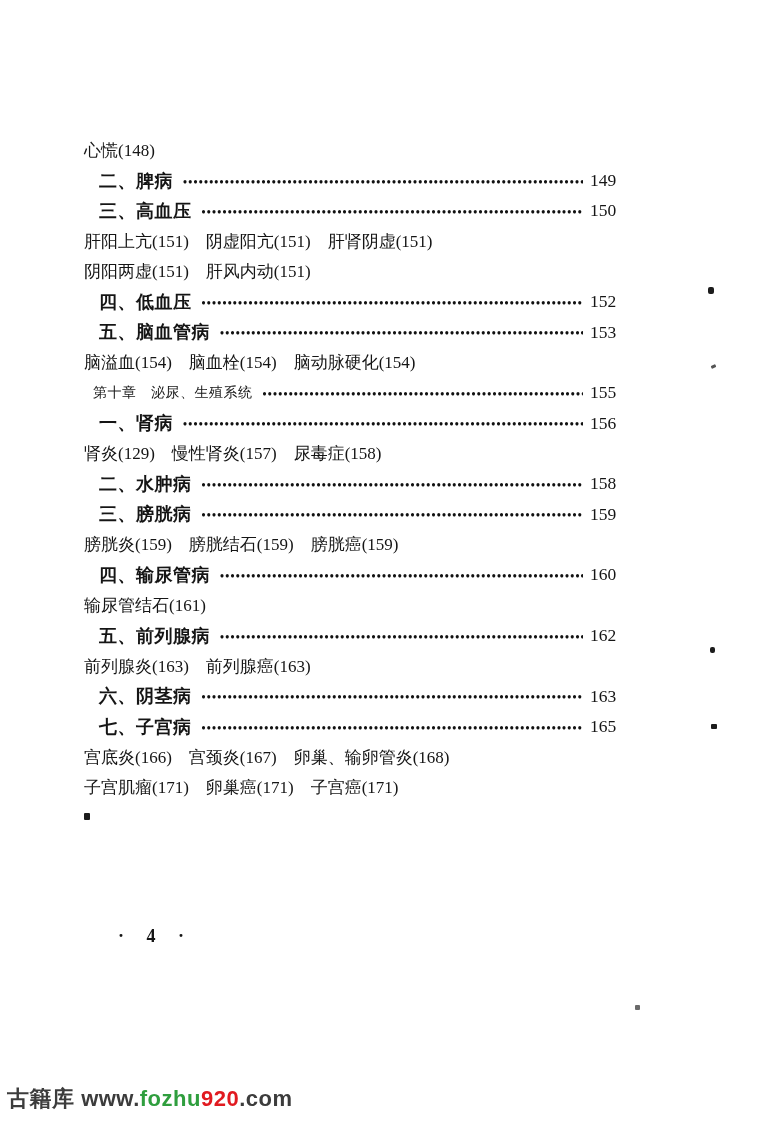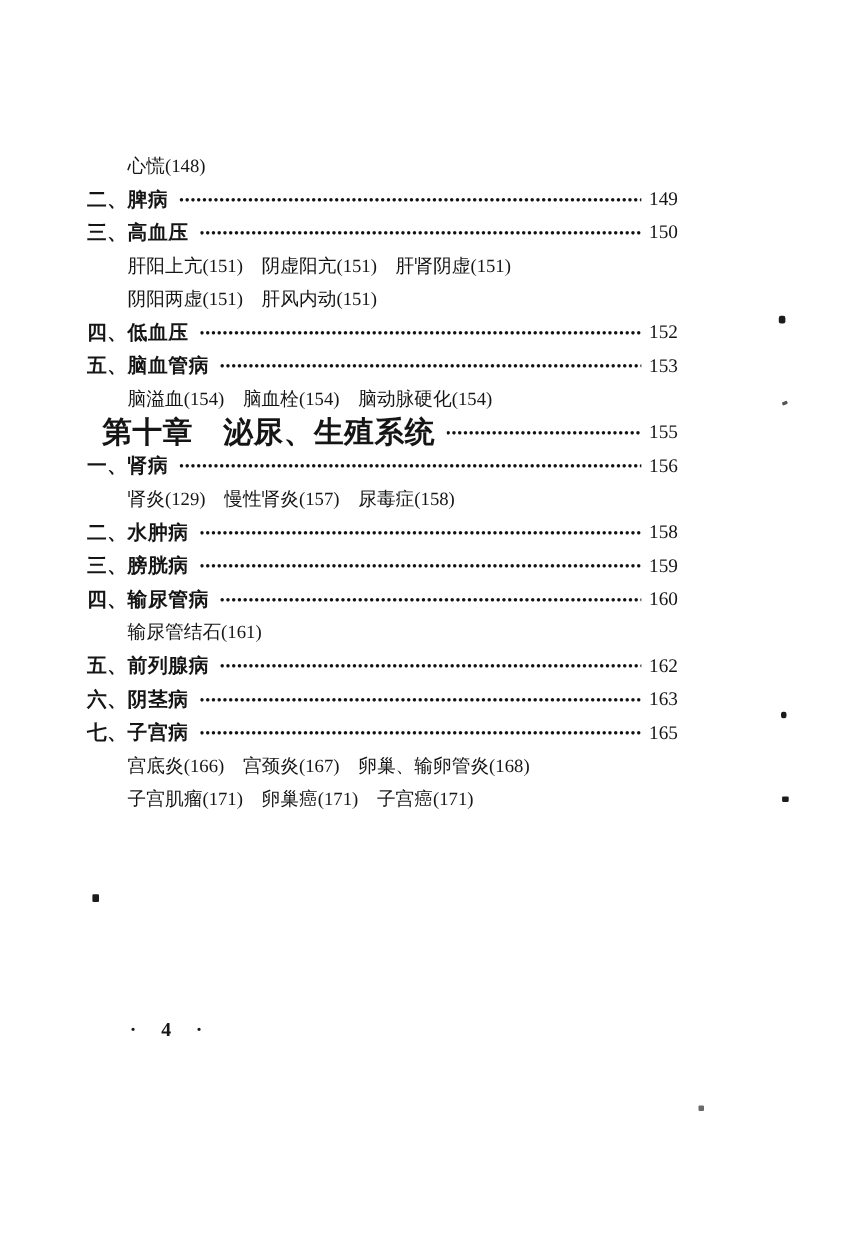--- a/index.html
+++ b/index.html
@@ -30,37 +30,37 @@
     height: 30.35px;
     display: flex;
     align-items: center;
     white-space: pre;
   }
   .row-chapter {
     padding-left: 93px;
     margin-right: 150px;
   }
   .row-chapter .label {
-    font-size: 27px;
-    font-weight: 700;
+    font-size: 14px;
+    font-weight: 400;
     letter-spacing: 0.5px;
     flex: 0 0 auto;
   }
   .row-entry {
-    padding-left: 79px;
+    padding-left: 99px;
     margin-right: 150px;
   }
   .row-entry .label {
     font-size: 18px;
     font-weight: 600;
     letter-spacing: 0.5px;
     flex: 0 0 auto;
   }
   .row-sub {
-    padding-left: 116px;
+    padding-left: 84px;
     font-size: 17px;
     font-weight: 500;
   }
   .sub-text {
     white-space: pre;
   }
   .leader {
     flex: 1 1 auto;
     overflow: hidden;
     font-size: 11.5px;
@@ -122,31 +122,34 @@
       <div class="row row-sub"><span class="sub-text">肝阳上亢(151)　阴虚阳亢(151)　肝肾阴虚(151)</span></div>
       <div class="row row-sub"><span class="sub-text">阴阳两虚(151)　肝风内动(151)</span></div>
       <div class="row row-entry"><span class="label">四、低血压</span><span class="leader">••••••••••••••••••••••••••••••••••••••••••••••••••••••••••••••••••••••••••••••••••••••••••</span><span class="pagenum">152</span></div>
       <div class="row row-entry"><span class="label">五、脑血管病</span><span class="leader">••••••••••••••••••••••••••••••••••••••••••••••••••••••••••••••••••••••••••••••••••••••••••</span><span class="pagenum">153</span></div>
       <div class="row row-sub"><span class="sub-text">脑溢血(154)　脑血栓(154)　脑动脉硬化(154)</span></div>
       <div class="row row-chapter"><span class="label">第十章　泌尿、生殖系统</span><span class="leader">••••••••••••••••••••••••••••••••••••••••••••••••••••••••••••••••••••••••••••••••••••••••••</span><span class="pagenum">155</span></div>
       <div class="row row-entry"><span class="label">一、肾病</span><span class="leader">••••••••••••••••••••••••••••••••••••••••••••••••••••••••••••••••••••••••••••••••••••••••••</span><span class="pagenum">156</span></div>
       <div class="row row-sub"><span class="sub-text">肾炎(129)　慢性肾炎(157)　尿毒症(158)</span></div>
       <div class="row row-entry"><span class="label">二、水肿病</span><span class="leader">••••••••••••••••••••••••••••••••••••••••••••••••••••••••••••••••••••••••••••••••••••••••••</span><span class="pagenum">158</span></div>
       <div class="row row-entry"><span class="label">三、膀胱病</span><span class="leader">••••••••••••••••••••••••••••••••••••••••••••••••••••••••••••••••••••••••••••••••••••••••••</span><span class="pagenum">159</span></div>
+      <div class="row row-sub"><span class="sub-text">膀胱炎(159)　膀胱结石(159)　膀胱癌(159)</span></div>
       <div class="row row-entry"><span class="label">四、输尿管病</span><span class="leader">••••••••••••••••••••••••••••••••••••••••••••••••••••••••••••••••••••••••••••••••••••••••••</span><span class="pagenum">160</span></div>
       <div class="row row-sub"><span class="sub-text">输尿管结石(161)</span></div>
       <div class="row row-entry"><span class="label">五、前列腺病</span><span class="leader">••••••••••••••••••••••••••••••••••••••••••••••••••••••••••••••••••••••••••••••••••••••••••</span><span class="pagenum">162</span></div>
+      <div class="row row-sub"><span class="sub-text">前列腺炎(163)　前列腺癌(163)</span></div>
       <div class="row row-entry"><span class="label">六、阴茎病</span><span class="leader">••••••••••••••••••••••••••••••••••••••••••••••••••••••••••••••••••••••••••••••••••••••••••</span><span class="pagenum">163</span></div>
       <div class="row row-entry"><span class="label">七、子宫病</span><span class="leader">••••••••••••••••••••••••••••••••••••••••••••••••••••••••••••••••••••••••••••••••••••••••••</span><span class="pagenum">165</span></div>
       <div class="row row-sub"><span class="sub-text">宫底炎(166)　宫颈炎(167)　卵巢、输卵管炎(168)</span></div>
       <div class="row row-sub"><span class="sub-text">子宫肌瘤(171)　卵巢癌(171)　子宫癌(171)</span></div>
     </div>
 
   <div class="folio">· 4 ·</div>
 
+  <div class="watermark"><span>古籍库 </span><span>www.</span><span class="wm-green">fozhu</span><span class="wm-red">920</span><span>.com</span></div>
 
   <div class="speck speck-1"></div>
   <div class="speck speck-2"></div>
   <div class="speck speck-3"></div>
   <div class="speck speck-4"></div>
   <div class="speck speck-5"></div>
   <div class="speck speck-6"></div>
 
 </div>
 

